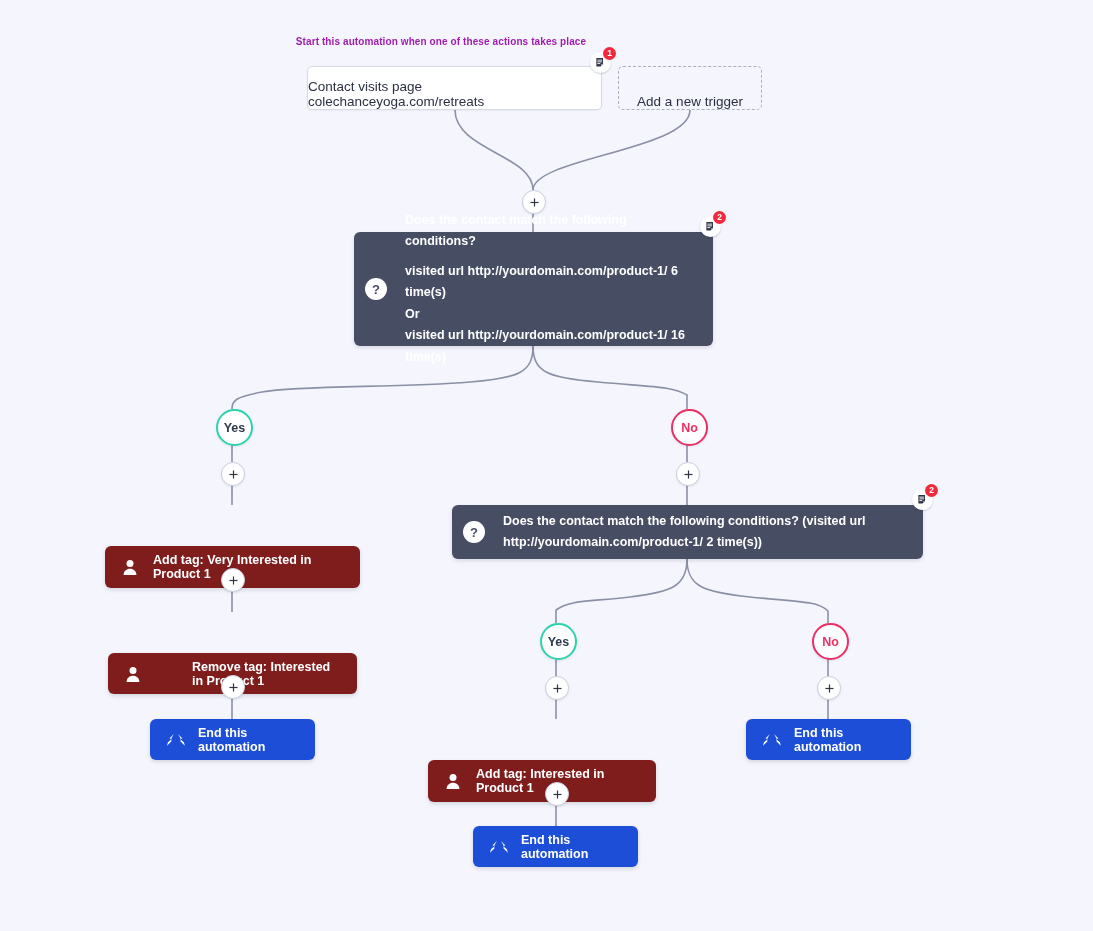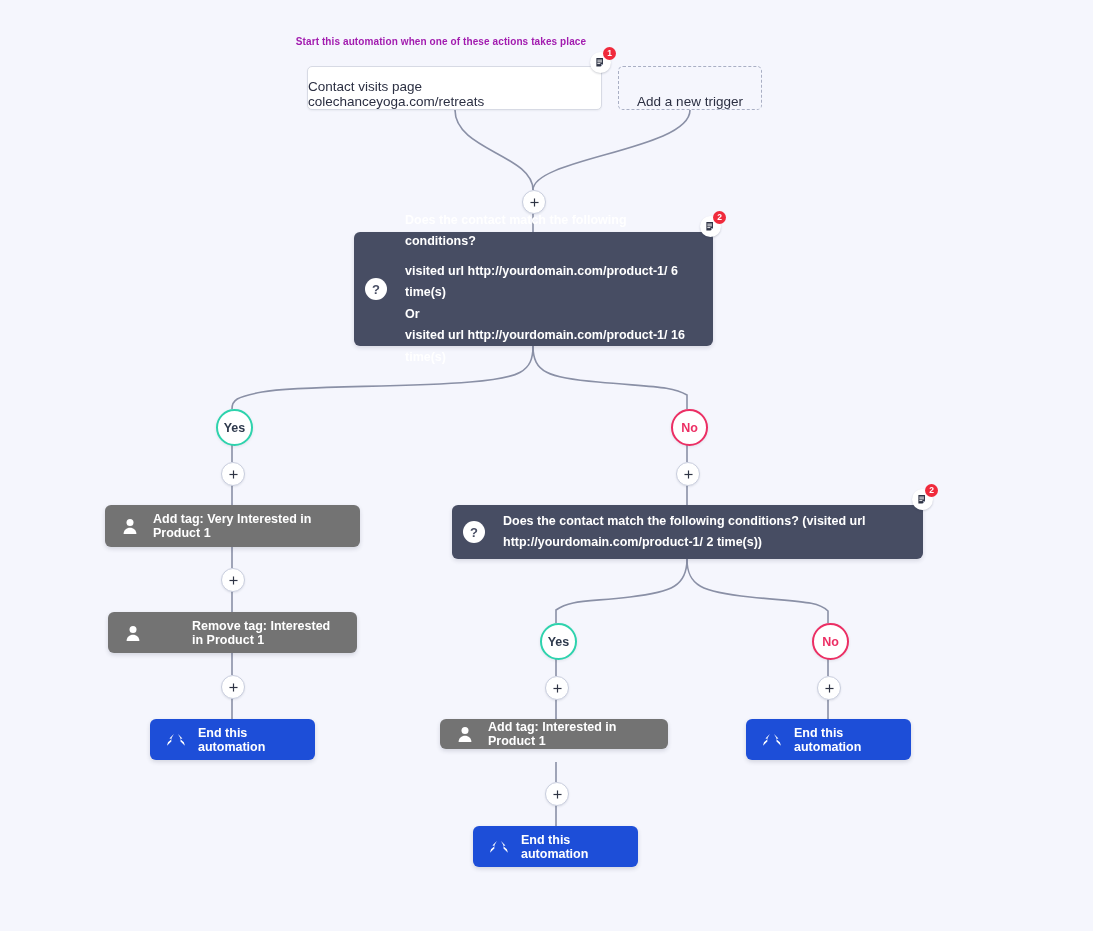--- a/index.html
+++ b/index.html
@@ -129,21 +129,21 @@
   
   .action {
     border-radius: 6px;
     display: flex;
     align-items: center;
     color: #ffffff;
     font-size: 12.5px;
     font-weight: bold;
     box-shadow: 0 2px 4px rgba(40,45,70,.16);
   }
-  .action.tag { background: #737373; }
+  .action.tag { background: #7f1d1d; margin-top: 41px; }
   .action.end { background: #1d4ed8; }
   .action .aicon {
     flex: 0 0 auto;
     margin-left: 16px;
     display: flex;
     align-items: center;
     justify-content: center;
   }
   .action .alabel { margin-left: 14px; padding-right: 16px; }
   .action.end .alabel { margin-left: 13px; }
@@ -387,21 +387,21 @@
       <line x1="1.6" y1="6" x2="10.4" y2="6" stroke="#2f3445" stroke-width="1.3"></line>
     </svg>
   </div>
   <div class="plus" style="left:817px; top:676px;">
     <svg width="11" height="11" viewBox="0 0 12 12" aria-hidden="true">
       <line x1="6" y1="1.6" x2="6" y2="10.4" stroke="#2f3445" stroke-width="1.3"></line>
       <line x1="1.6" y1="6" x2="10.4" y2="6" stroke="#2f3445" stroke-width="1.3"></line>
     </svg>
   </div>
 
-  <div class="node action tag" style="left:440px; top:719px; width:228px; height:30px;">
+  <div class="node action tag" style="left:428px; top:719px; width:228px; height:42px;">
     <span class="aicon">
       <svg width="18" height="18" viewBox="0 0 18 18" aria-hidden="true">
         <circle cx="9" cy="5.6" r="3.5" fill="#ffffff"></circle>
         <path d="M2.6 17c0-3.7 2.9-6.2 6.4-6.2s6.4 2.5 6.4 6.2z" fill="#ffffff"></path>
       </svg>
     </span>
     <span class="alabel">Add tag: Interested in Product 1</span>
   </div>
 
   <div class="plus" style="left:545px; top:782px;">

